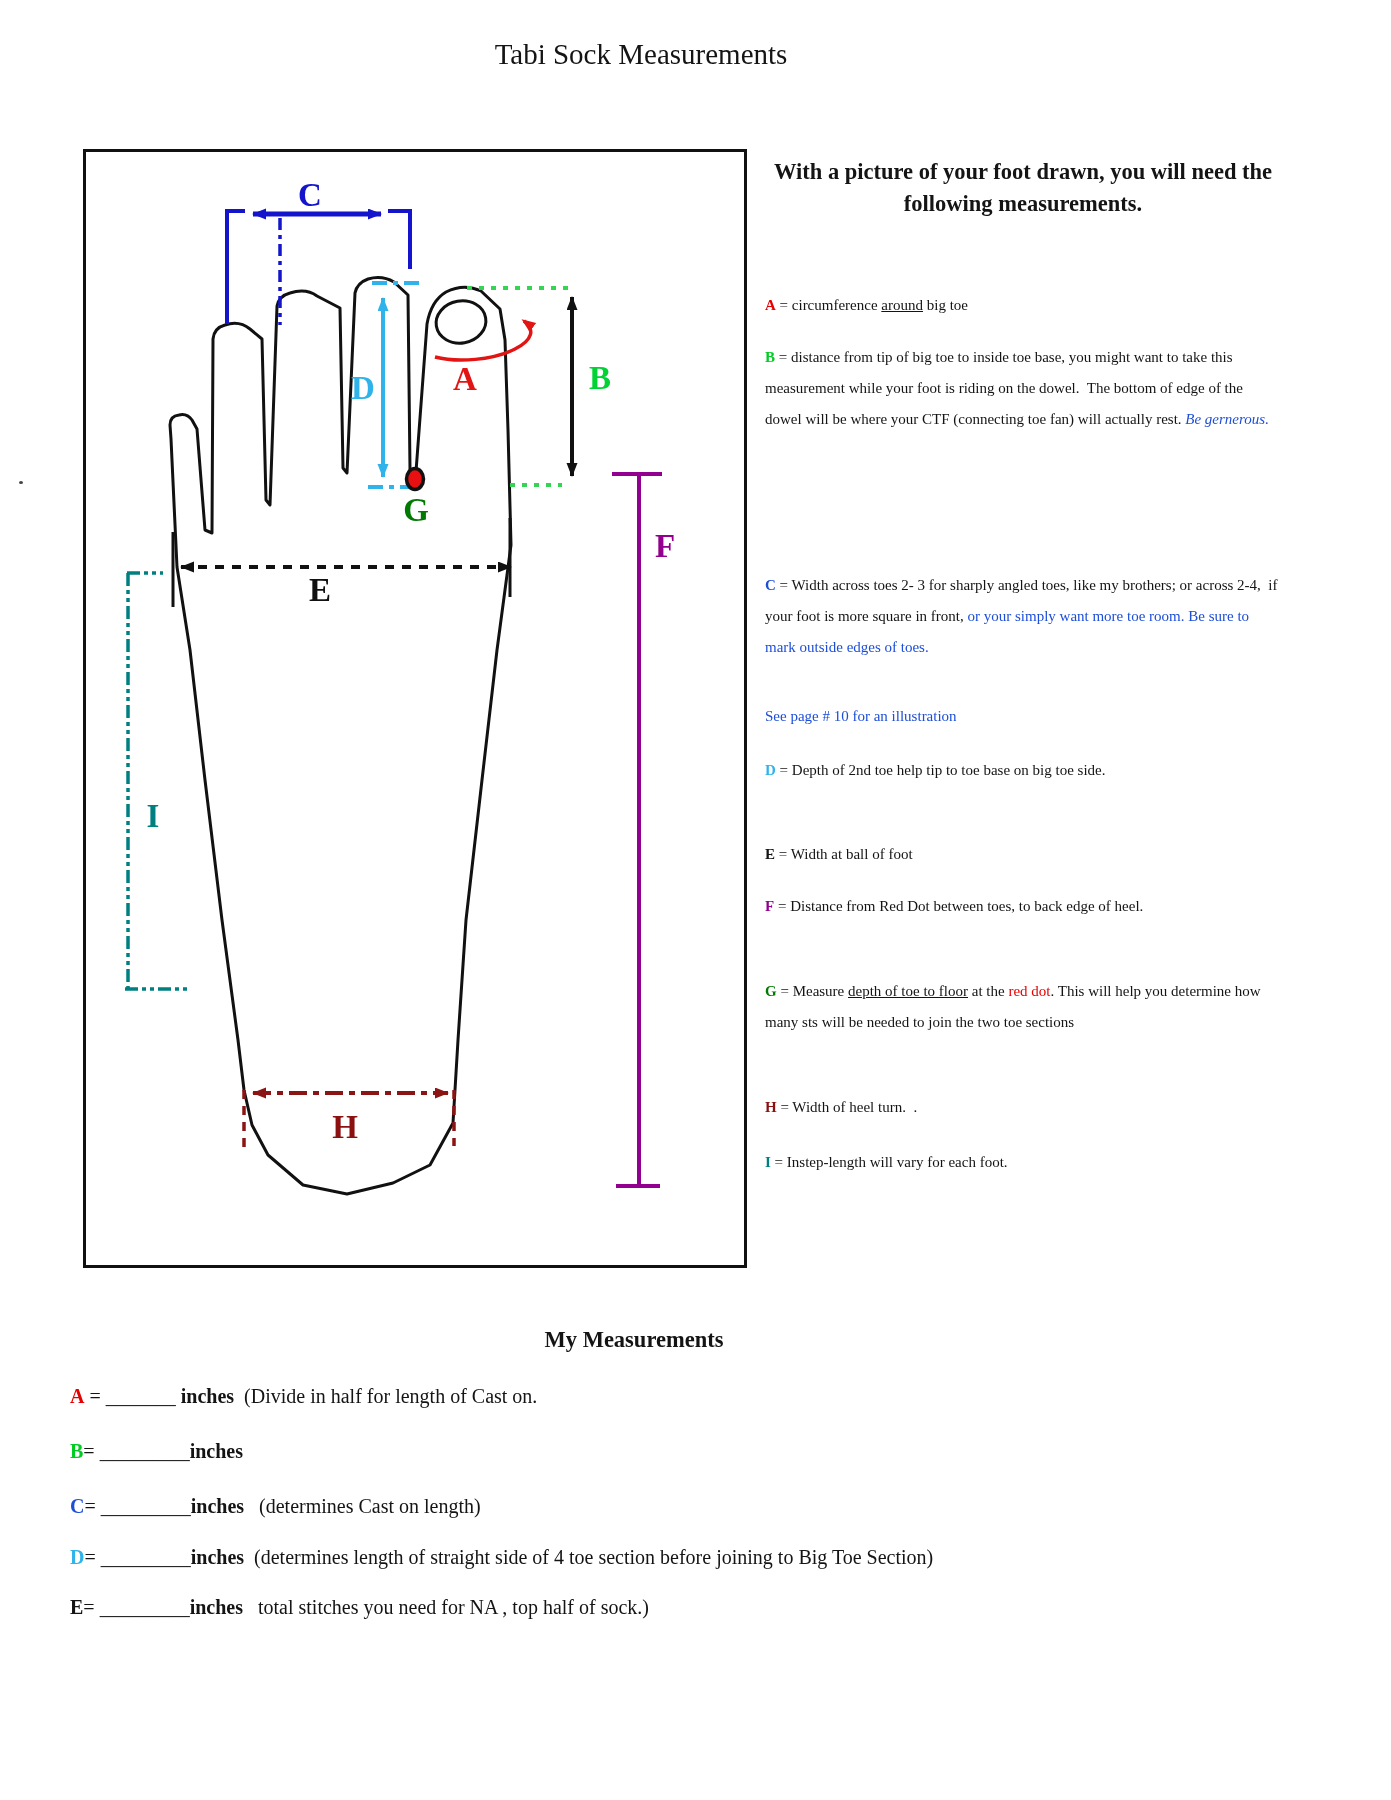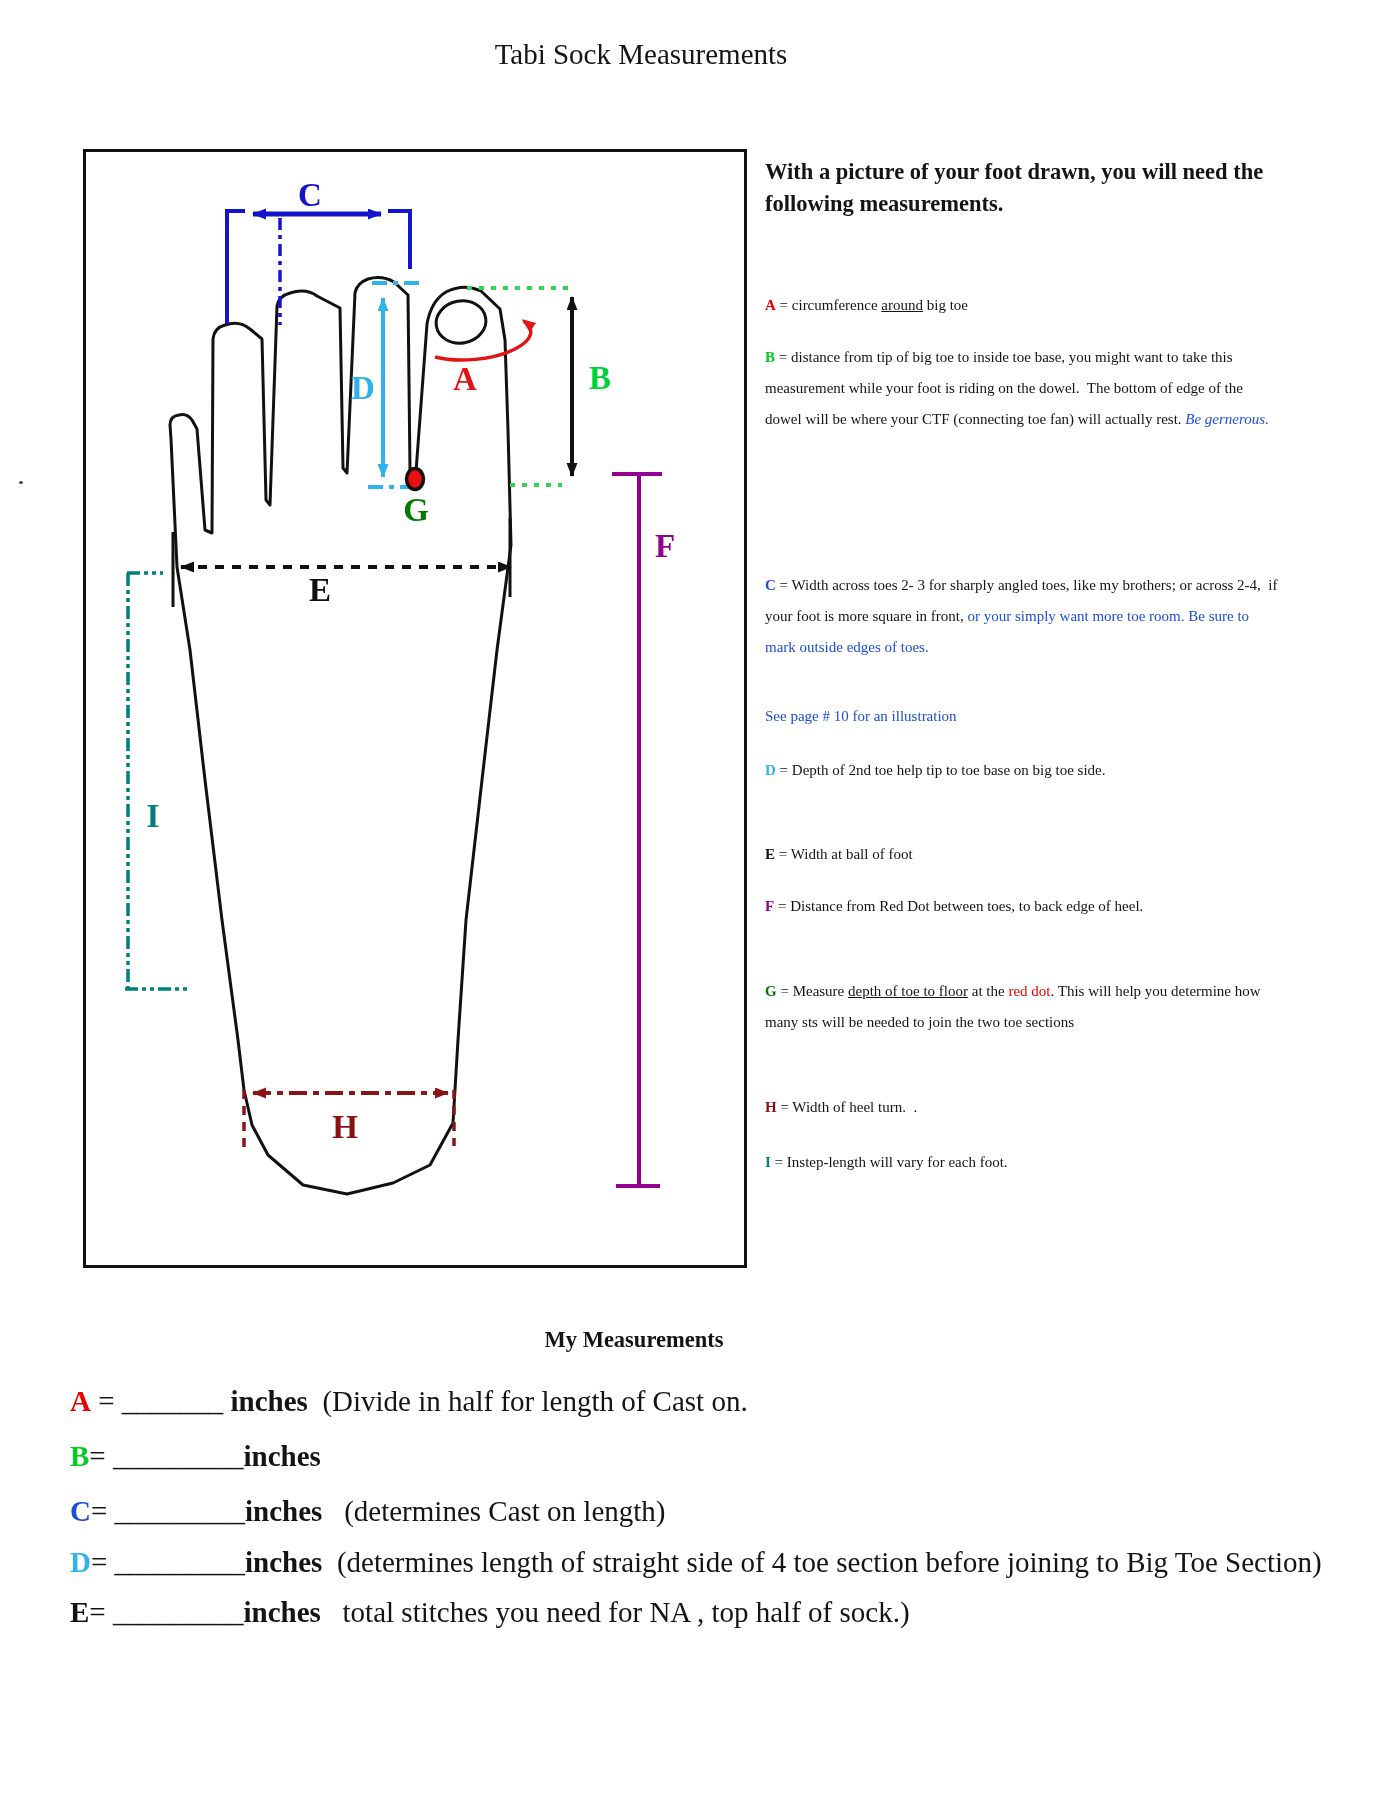--- a/index.html
+++ b/index.html
@@ -2,24 +2,24 @@
 <html><head>
 <meta charset="utf-8">
 <style>
   html,body{margin:0;padding:0;background:#ffffff;}
   .page{position:relative;width:1391px;height:1800px;background:#fff;overflow:hidden;
         font-family:"Liberation Serif","DejaVu Serif",serif;color:#141414;}
   .title{position:absolute;top:38px;left:0;width:1282px;text-align:center;
          font-size:29px;font-weight:normal;}
   .rightcol{position:absolute;left:765px;top:0;width:516px;}
   .para{position:absolute;left:0;width:516px;font-size:15px;line-height:31px;white-space:pre-wrap;}
-  .para.head{font-size:22.5px;font-weight:bold;line-height:32px;}
+  .para.head{font-size:22.5px;font-weight:bold;line-height:32px;text-align:center;}
   .mm-title{position:absolute;top:1327px;left:0;width:1216px;text-align:center;
             font-size:22.5px;font-weight:bold;margin-left:26px;}
-  .mmrow{position:absolute;left:70px;width:1300px;font-size:29px;white-space:pre-wrap;}
+  .mmrow{position:absolute;left:70px;width:1300px;font-size:20px;white-space:pre-wrap;}
   .b{font-weight:bold}.i{font-style:italic}.u{text-decoration:underline}
   .red{color:#e60000}.green{color:#00cc22}.blue{color:#1d4ed8}.cyan{color:#2fb3ea}
   .purple{color:#93008f}.dkgreen{color:#007a00}.maroon{color:#8b1010}.teal{color:#007f80}
   .diagram{position:absolute;left:83px;top:149px;}
   .dlabel{font-family:"Liberation Serif","DejaVu Serif",serif;font-weight:bold;font-size:33px;}
   .artifact{position:absolute;left:19px;top:481px;width:4px;height:3px;background:#444;border-radius:50%;}
 </style>
 </head>
 <body>
 

